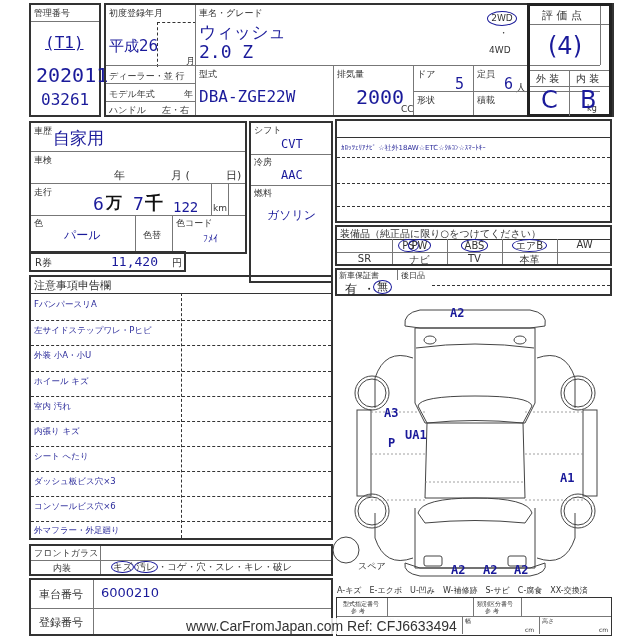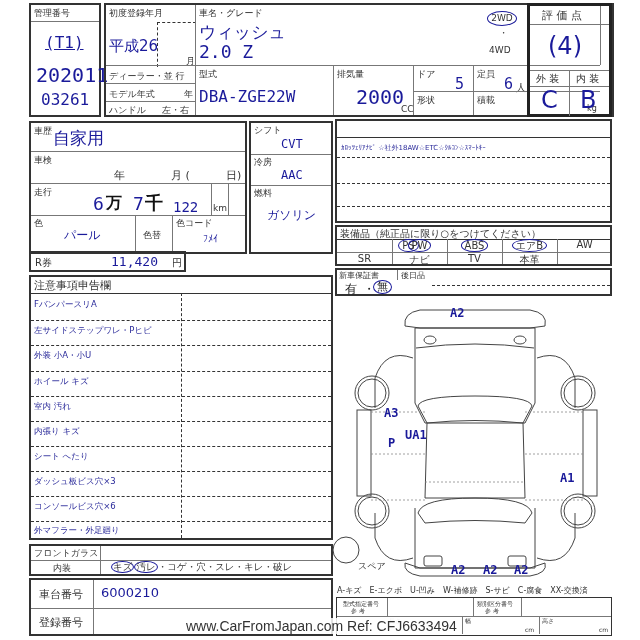--- a/index.html
+++ b/index.html
@@ -110,21 +110,21 @@
   <div class="hl" style="left:0;right:0;top:92px;"></div>
   <div class="lbl" style="left:3px;top:94px;">色</div>
   <div class="val" style="left:33px;top:104px;font-size:12px;font-family:'DejaVu Sans',sans-serif;">パール</div>
   <div class="vl" style="left:104px;top:92px;height:37px;"></div>
   <div class="lbl" style="left:112px;top:106px;">色替</div>
   <div class="vl" style="left:141px;top:92px;height:37px;"></div>
   <div class="lbl" style="left:145px;top:94px;">色コード</div>
   <div class="val" style="left:172px;top:110px;font-size:10px;">ﾌﾒｲ</div>
 </div>
 
-<div class="box" style="left:249px;top:121px;width:84px;height:133px;">
+<div class="box" style="left:249px;top:121px;width:84px;height:162px;">
   <div class="lbl" style="left:3px;top:1px;">シフト</div>
   <div class="val" style="left:30px;top:14px;font-size:12px;">CVT</div>
   <div class="hl" style="left:0;right:0;top:31px;"></div>
   <div class="lbl" style="left:3px;top:33px;">冷房</div>
   <div class="val" style="left:30px;top:45px;font-size:12px;">AAC</div>
   <div class="hl" style="left:0;right:0;top:62px;"></div>
   <div class="lbl" style="left:3px;top:64px;">燃料</div>
   <div class="val" style="left:16px;top:84px;font-size:12px;font-family:'DejaVu Sans',sans-serif;">ガソリン</div>
 </div>
 

